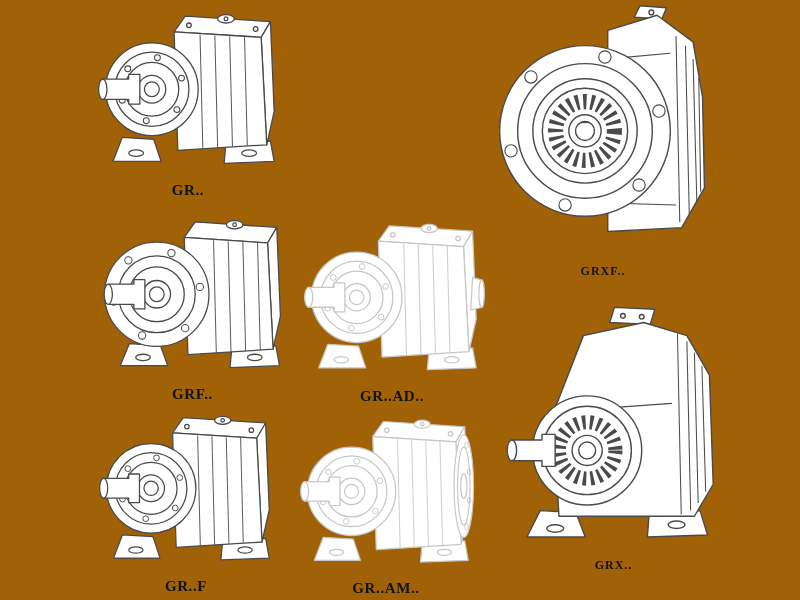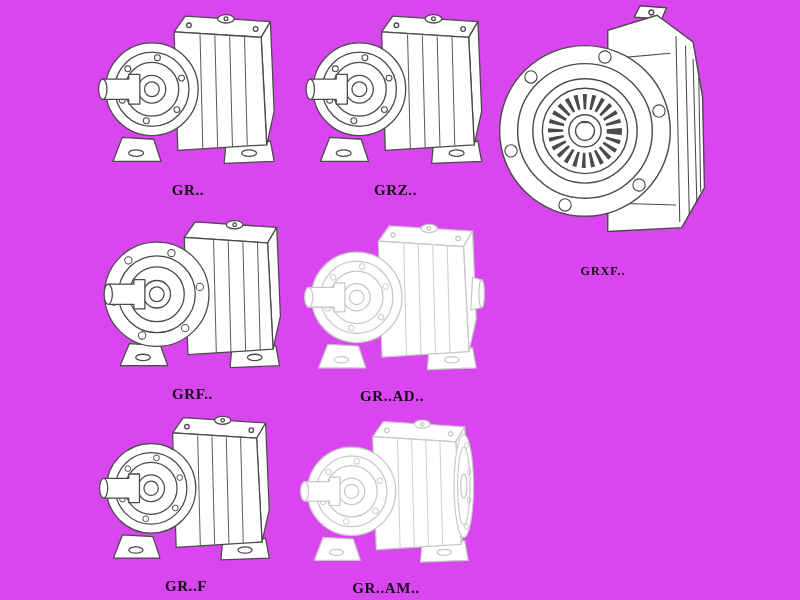--- a/index.html
+++ b/index.html
@@ -3,21 +3,21 @@
 <meta charset="utf-8">
 <style>
   html,body{margin:0;padding:0;}
   body{
     width:800px;height:600px;
     background:#ffffff;
     font-family:"Liberation Sans", sans-serif;
     position:relative;
     overflow:hidden;
   }
-  .canvas{position:absolute;inset:0;background:#d946ef;padding-left:20px;}
+  .canvas{position:absolute;inset:0;background:#a16207;padding-left:20px;}
   figure.cell{
     position:absolute;margin:0;
     display:flex;flex-direction:column;align-items:center;
     color:#4a4a4a;
   }
   figure.cell.faded{color:#c7c7c7;}
   .draw{width:100%;display:block;}
   figcaption{
     font-family:"Liberation Serif","DejaVu Serif",serif;
     font-weight:bold;
@@ -178,26 +178,20 @@
 
 <div class="canvas">
 
   <figure class="cell" id="c-gr">
     <svg class="draw" viewBox="0 0 210 190">
         <use href="#art-foot"></use>
       </svg>
     <figcaption>GR..</figcaption>
   </figure>
 
-  <figure class="cell" id="c-grz">
-    <svg class="draw" viewBox="0 0 210 190">
-        <use href="#art-foot"></use>
-      </svg>
-    <figcaption>GRZ..</figcaption>
-  </figure>
 
   <figure class="cell big" id="c-grxf">
     <svg class="draw" viewBox="0 0 230 270">
         <use href="#art-grxf"></use>
       </svg>
     <figcaption>GRXF..</figcaption>
   </figure>
 
   <figure class="cell" id="c-grf">
     <svg class="draw" viewBox="0 0 210 190">
@@ -206,20 +200,26 @@
     <figcaption>GRF..</figcaption>
   </figure>
 
   <figure class="cell faded" id="c-grad">
     <svg class="draw" viewBox="0 0 210 190">
         <use href="#art-ad"></use>
       </svg>
     <figcaption>GR..AD..</figcaption>
   </figure>
 
+  <figure class="cell big" id="c-grx">
+    <svg class="draw" viewBox="0 0 240 270">
+        <use href="#art-grx"></use>
+      </svg>
+    <figcaption>GRX..</figcaption>
+  </figure>
 
   <figure class="cell" id="c-grff">
     <svg class="draw" viewBox="0 0 210 190">
         <use href="#art-foot"></use>
       </svg>
     <figcaption>GR..F</figcaption>
   </figure>
 
   <figure class="cell faded" id="c-gram">
     <svg class="draw" viewBox="0 0 210 190">

